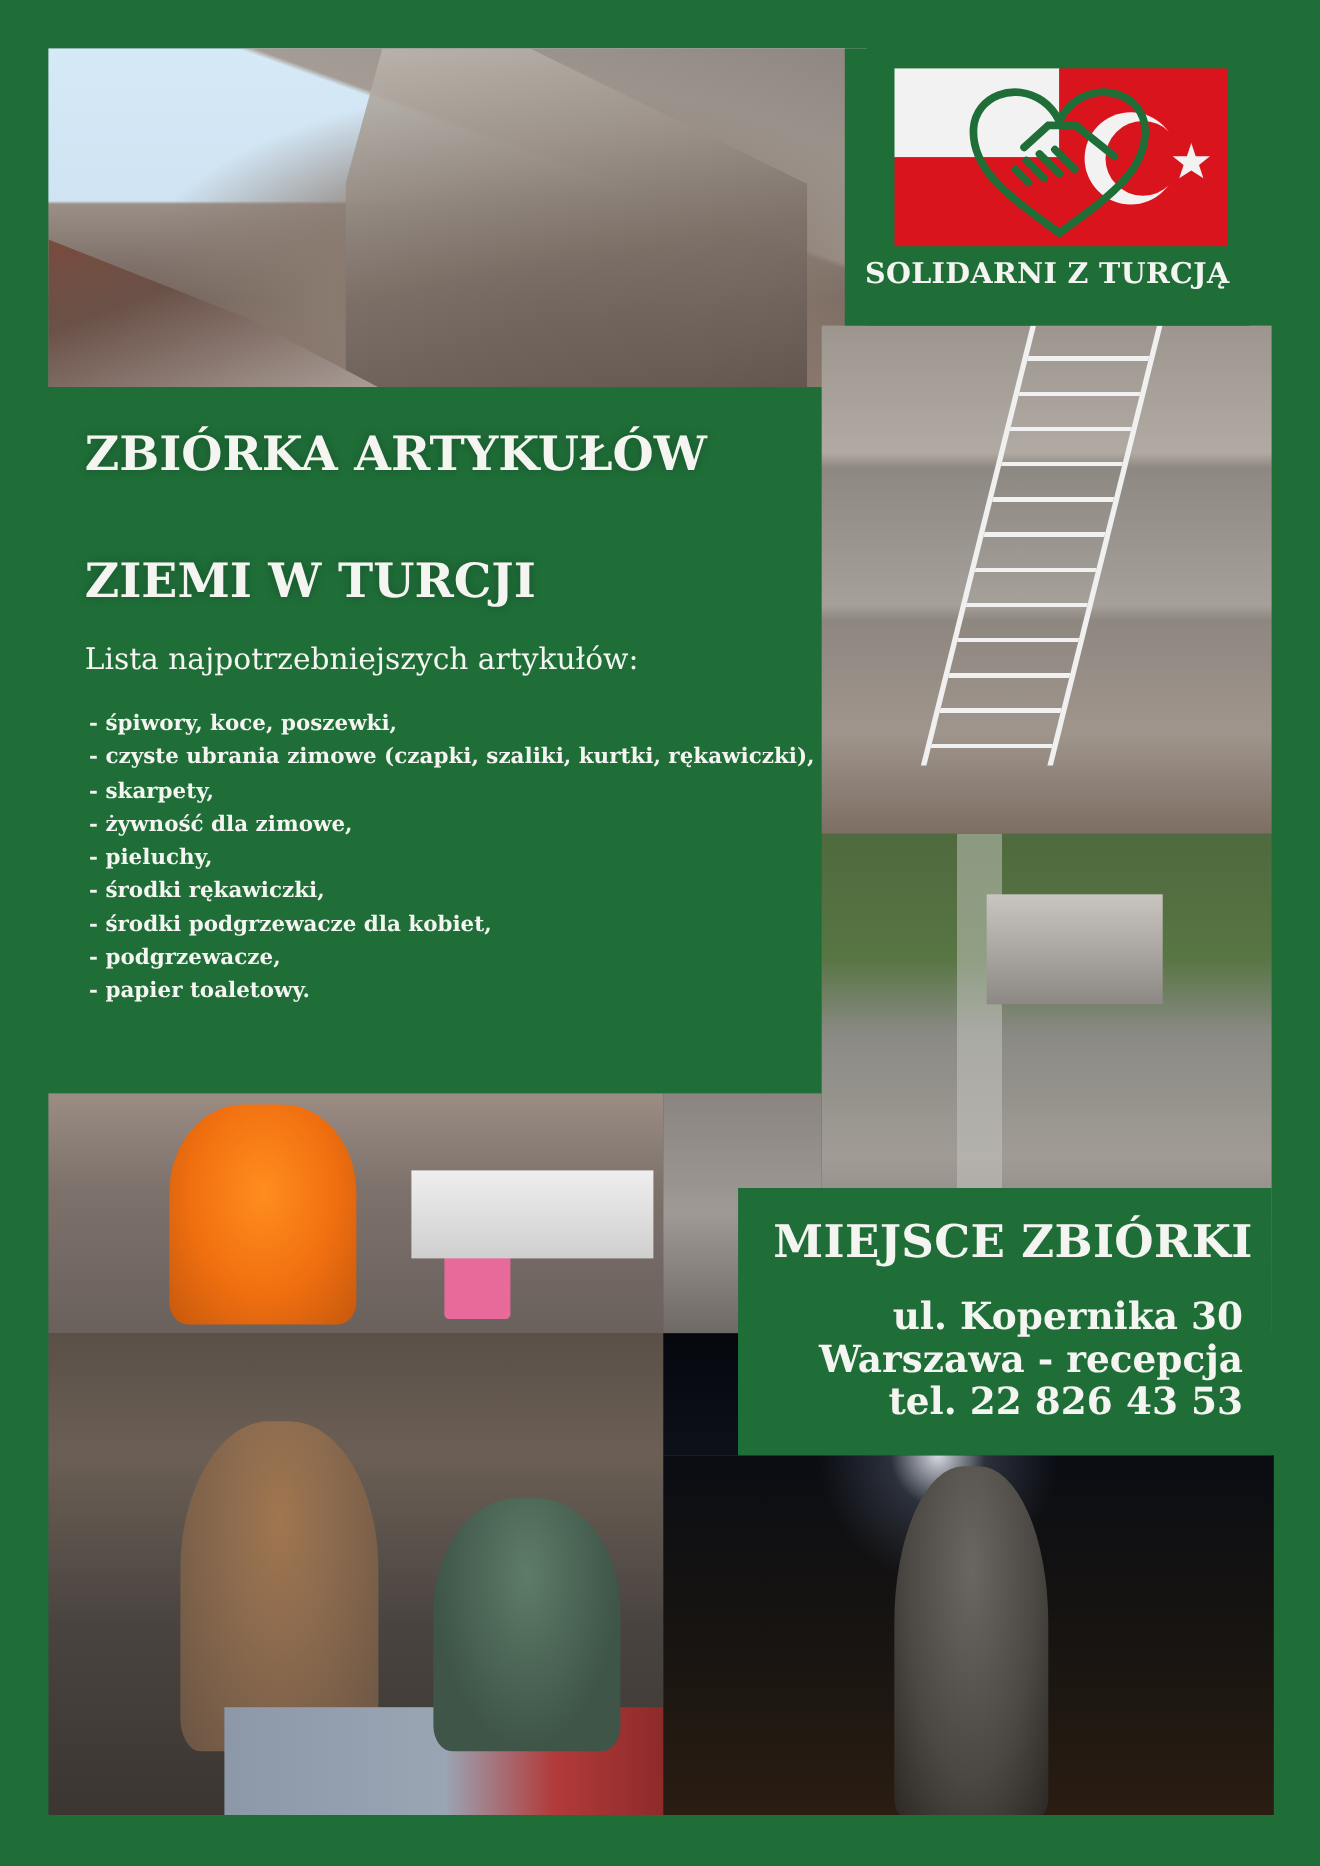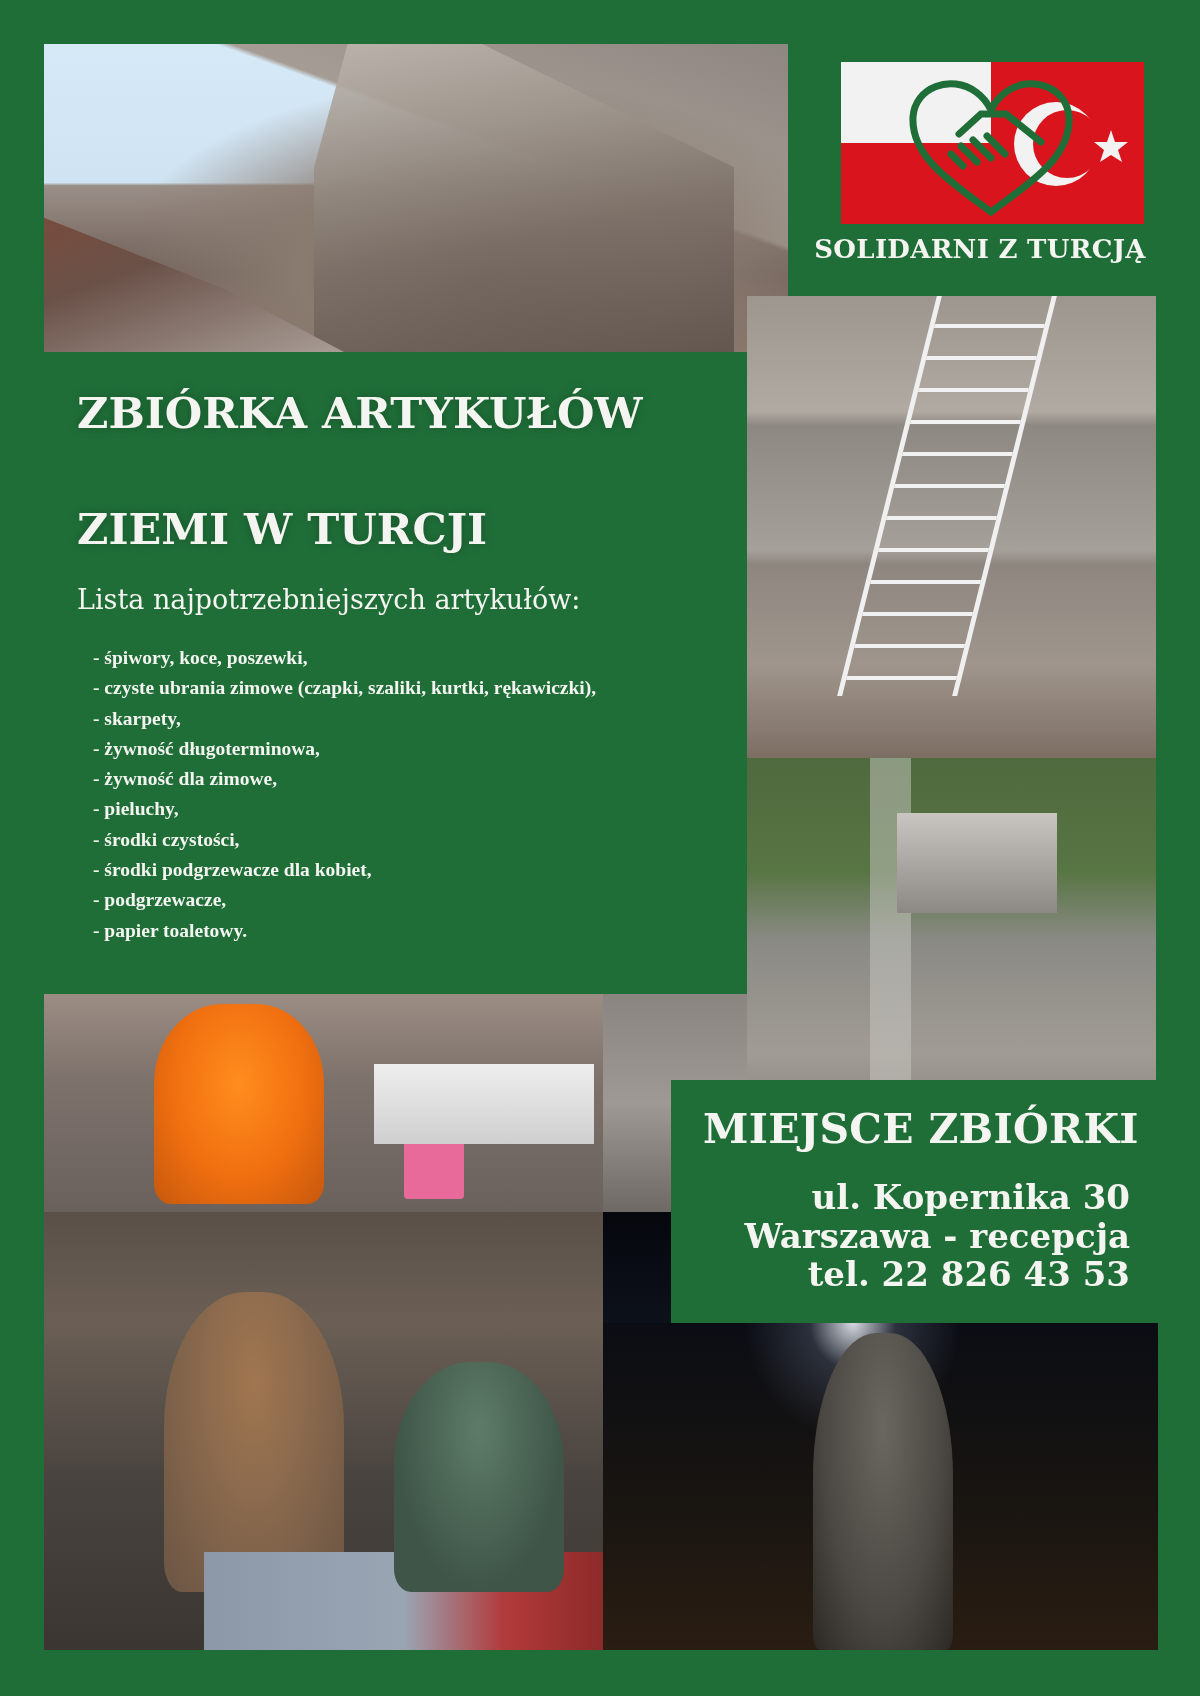--- a/index.html
+++ b/index.html
@@ -110,39 +110,39 @@
     content: ""; position: absolute; left: 210px; top: 10px; width: 140px; height: 317px;
     background: radial-gradient(ellipse at 50% 30%, #6a6660 0%, #4b4742 60%, #2c2925 100%);
     border-radius: 45% 45% 5% 5%;
   }
   #photo-night-rescue-left-strip {
     left: 603px; top: 1212px; width: 68px; height: 111px;
     background: linear-gradient(180deg, #05070d 0%, #0d111a 100%);
   }
 
   
-  #logo-panel { left: 796px; top: 44px; width: 368px; height: 252px; }
+  #logo-panel { left: 768px; top: 44px; width: 368px; height: 252px; }
   #flag-logo {
     position: absolute; left: 45px; top: 18px; width: 303px; height: 162px;
   }
   #logo-caption {
     position: absolute; left: 0; width: 368px; top: 190px; text-align: center;
     font-weight: bold; font-size: 26px; letter-spacing: 0.3px;
   }
 
   
   #list-panel { left: 44px; top: 352px; width: 702px; height: 592px; padding: 32px 0 0 33px; }
   #main-title {
     margin: 0; font-weight: bold; font-size: 43px; line-height: 58px;
     text-shadow: 0 0 10px rgba(0,0,0,0.25);
   }
   #list-heading {
     margin: 26px 0 28px 0; font-weight: normal; font-size: 27px;
   }
-  #items-list { list-style: none; margin: 16px; padding: 0; font-family: Liberation Serif, serif; }
+  #items-list { list-style: none; margin: 4px; padding: 0; }
   #items-list li { font-weight: bold; font-size: 19.5px; line-height: 30.3px; }
 
   
   #address-panel { left: 671px; top: 1080px; width: 485px; height: 243px; }
   #address-title {
     position: absolute; left: 32px; top: 25px;
     font-weight: bold; font-size: 41px; letter-spacing: 0.3px; margin: 0;
   }
   #address-lines {
     position: absolute; right: 26px; top: 98px; text-align: right;
@@ -186,24 +186,23 @@
   <h1 id="main-title">
     <span>ZBIÓRKA ARTYKUŁÓW</span><br>
     <br>
     <span>ZIEMI W TURCJI</span>
   </h1>
   <div id="list-heading">Lista najpotrzebniejszych artykułów:</div>
   <ul id="items-list">
     <li>- śpiwory, koce, poszewki,</li>
     <li>- czyste ubrania zimowe (czapki, szaliki, kurtki, rękawiczki),</li>
     <li>- skarpety,</li>
-    <li>- żywność długoterminowa,</li>
     <li>- żywność dla zimowe,</li>
     <li>- pieluchy,</li>
-    <li>- środki czystości,</li>
+    <li>- środki rękawiczki,</li>
     <li>- środki podgrzewacze dla kobiet,</li>
     <li>- podgrzewacze,</li>
     <li>- papier toaletowy.</li>
   </ul>
 </div>
 
 <div class="panel" id="address-panel">
   <h2 id="address-title">MIEJSCE ZBIÓRKI</h2>
   <div id="address-lines">
     <div>ul. Kopernika 30</div>

